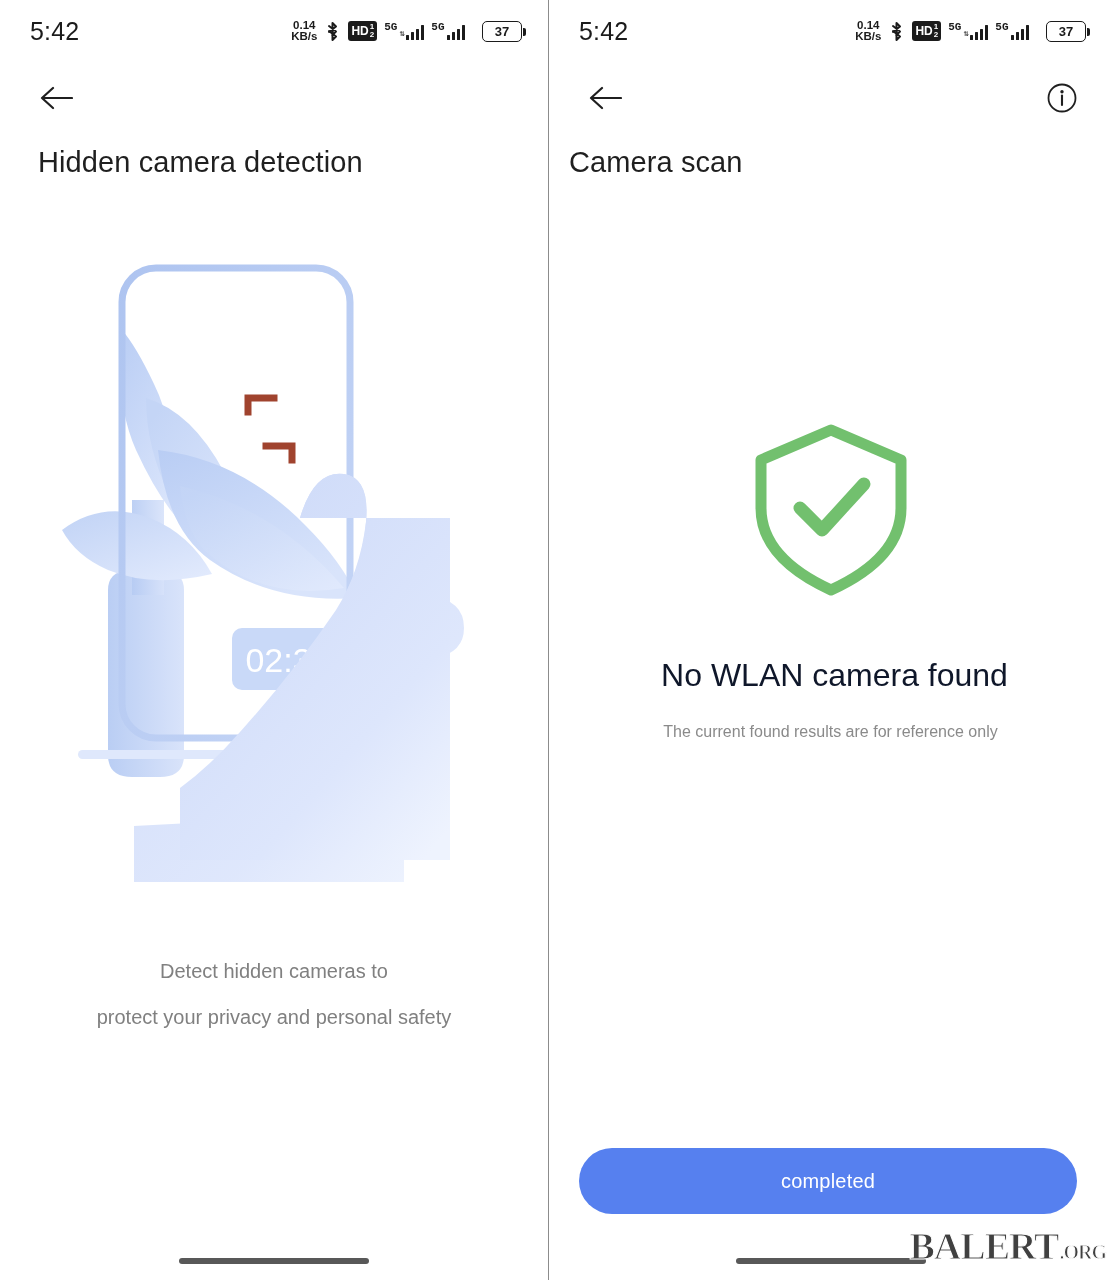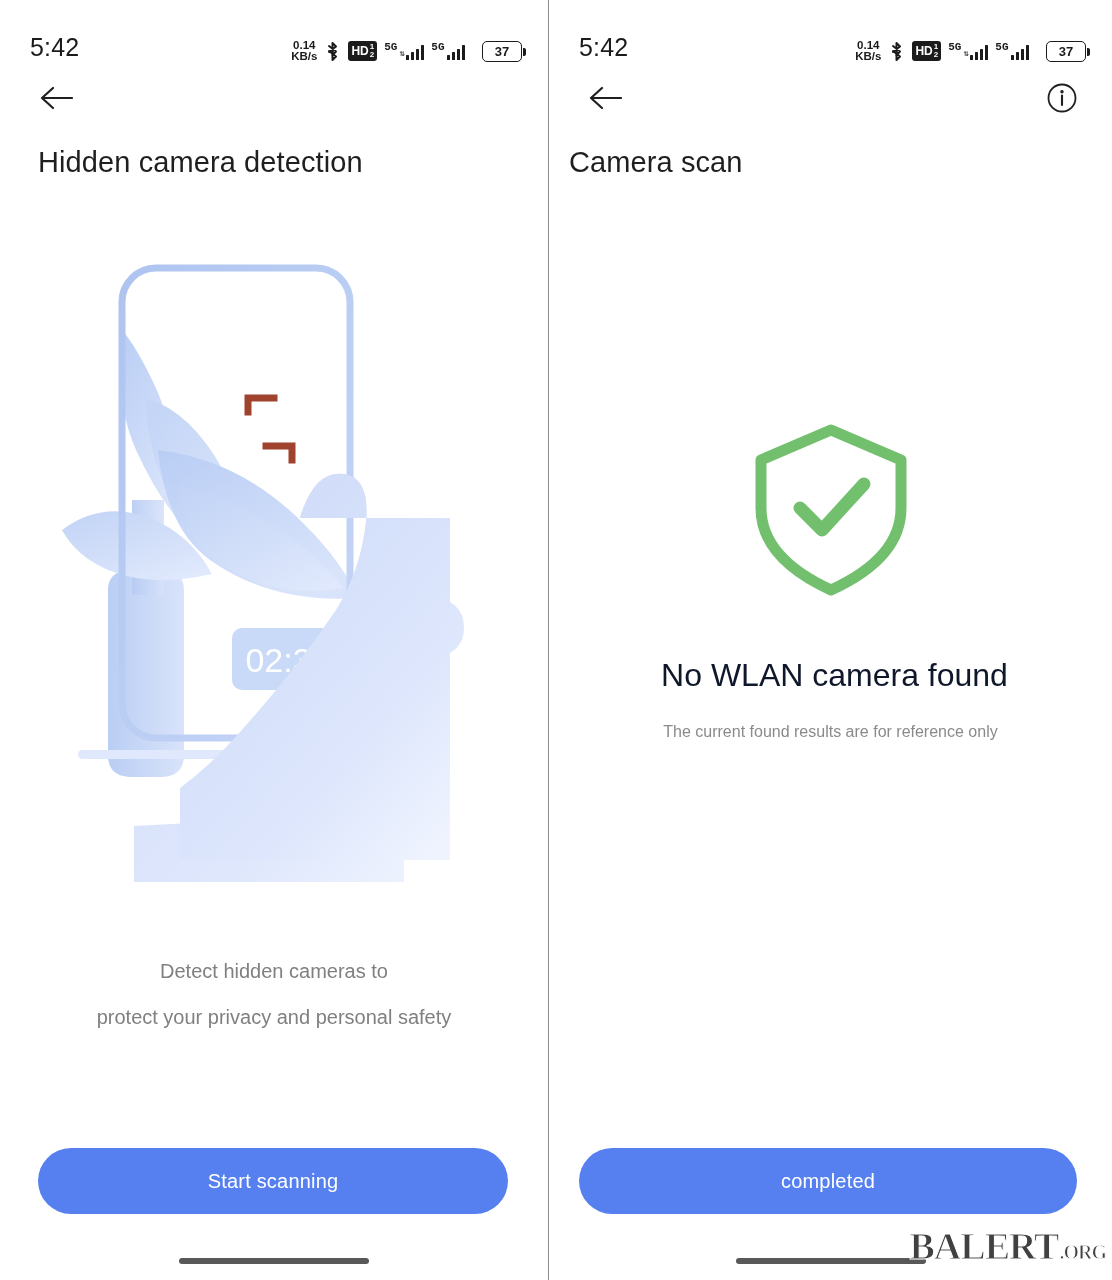--- a/index.html
+++ b/index.html
@@ -11,21 +11,21 @@
   }
   .screens { display: flex; width: 1112px; height: 1280px; position: relative; }
   .panel { position: relative; height: 1280px; background: #ffffff; overflow: hidden; }
   .panel-left  { width: 548px; }
   .divider { width: 1px; height: 1280px; background: #8c8c8c; flex: 0 0 1px; }
   .panel-right { width: 563px; }
 
   
   .statusbar {
     position: absolute; top: 0; left: 0; right: 0; height: 62px;
-    display: flex; align-items: flex-end; justify-content: space-between;
+    display: flex; align-items: center; justify-content: space-between;
     padding: 0 26px 0 30px;
   }
   .status-time { font-size: 25px; color: #1b1b1b; letter-spacing: .2px; }
   .status-icons { display: flex; align-items: center; gap: 7px; }
   .netspeed { display: flex; flex-direction: column; align-items: center;
               line-height: 0.95; font-size: 11.5px; font-weight: bold; color: #1b1b1b; }
   .netspeed span { display: block; }
   .hd-badge {
     background: #1b1b1b; color: #fff; border-radius: 3px;
     font-size: 12px; font-weight: bold; padding: 2px 3px;
@@ -236,21 +236,20 @@
         <path d="M300 268 q14 -48 44 -44 q26 4 22 48 q-6 50 -30 88
                  q-42 62 -96 122 q-30 34 -60 56 l0 72 l270 0 l0 -342 z" fill="url(#gHand)"></path>
       </svg>
     </div>
 
     <div class="caption">
       <div class="l1">Detect hidden cameras to</div>
       <div class="l2">protect your privacy and personal safety</div>
     </div>
 
-    <button class="cta">Start scanning</button>
 
     <div class="home-indicator"></div>
   </div>
 
   <div class="divider"></div>
 
   <div class="panel panel-right">
 
     <div class="statusbar">
       <div class="status-time">5:42</div>

